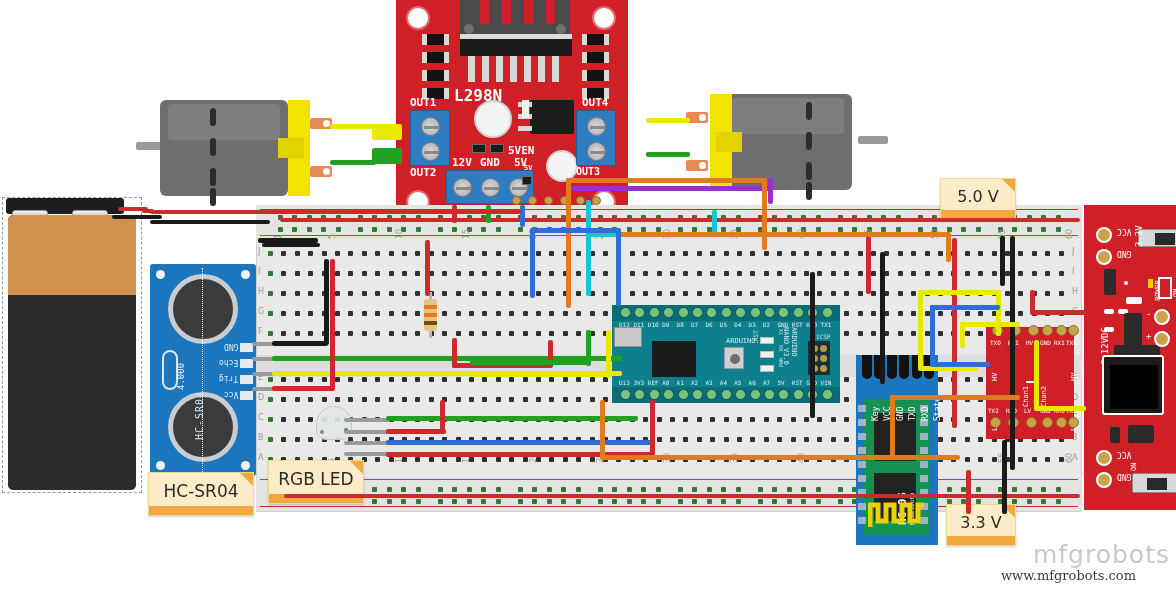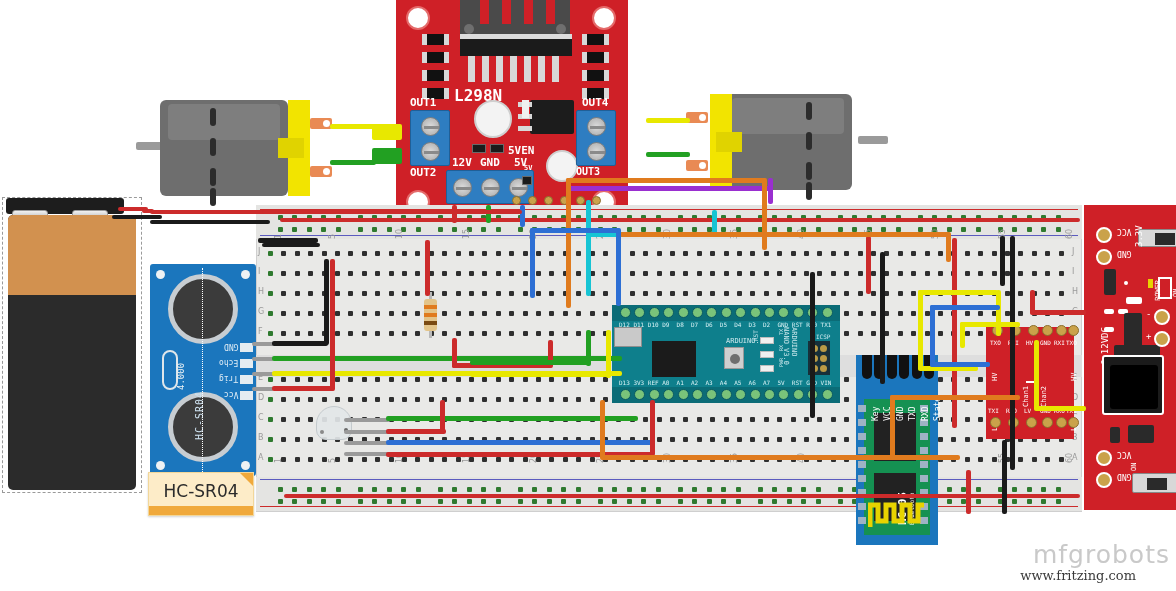--- a/index.html
+++ b/index.html
@@ -1759,22 +1759,37 @@
       <div class="w" style="left: 1030px; top: 310px; width: 56px; height: 5px; background: rgb(204, 43, 43); z-index: 6;"></div>
       <div class="w" style="left: 1030px; top: 290px; width: 5px; height: 24px; background: rgb(204, 43, 43); z-index: 6;"></div>
       <div class="w" style="left: 1034px; top: 406px; width: 52px; height: 5px; background: rgb(232, 232, 0); z-index: 6;"></div>
       <div class="w" style="left: 1034px; top: 340px; width: 5px; height: 70px; background: rgb(232, 232, 0); z-index: 6;"></div>
       <div class="w" style="left: 960px; top: 322px; width: 60px; height: 5px; background: rgb(232, 232, 0); z-index: 6;"></div>
       <div class="w" style="left: 960px; top: 322px; width: 5px; height: 26px; background: rgb(232, 232, 0); z-index: 6;"></div>
       <div class="w" style="left: 280px; top: 218px; width: 800px; height: 4px; background: rgb(204, 43, 43); z-index: 3;"></div>
       <div class="w" style="left: 284px; top: 494px; width: 796px; height: 4px; background: rgb(204, 43, 43); z-index: 3;"></div>
     </div>
 
+  <div class="note" id="note-5v" style="left:940px;top:178px;width:76px;height:42px;font-size:16px">
+    <div class="fold"></div>
+    <div class="txt">5.0 V</div>
+    <div class="foot"></div>
+  </div>
+  <div class="note" id="note-33v" style="left:946px;top:504px;width:70px;height:42px;font-size:16px">
+    <div class="fold"></div>
+    <div class="txt">3.3 V</div>
+    <div class="foot"></div>
+  </div>
   <div class="note" id="note-hcsr04" style="left:148px;top:472px;width:106px;height:44px;font-size:17px">
     <div class="fold"></div>
     <div class="txt">HC-SR04</div>
     <div class="foot"></div>
   </div>
+  <div class="note" id="note-rgbled" style="left:268px;top:460px;width:96px;height:44px;font-size:17px">
+    <div class="fold"></div>
+    <div class="txt">RGB LED</div>
+    <div class="foot"></div>
+  </div>
 
   <div id="fritz">mfgrobots</div>
-  <div id="credit">www.fritzing.com</div>
+  <div id="credit">www.mfgrobots.com</div>
 
 </div>
 
 </body></html>

